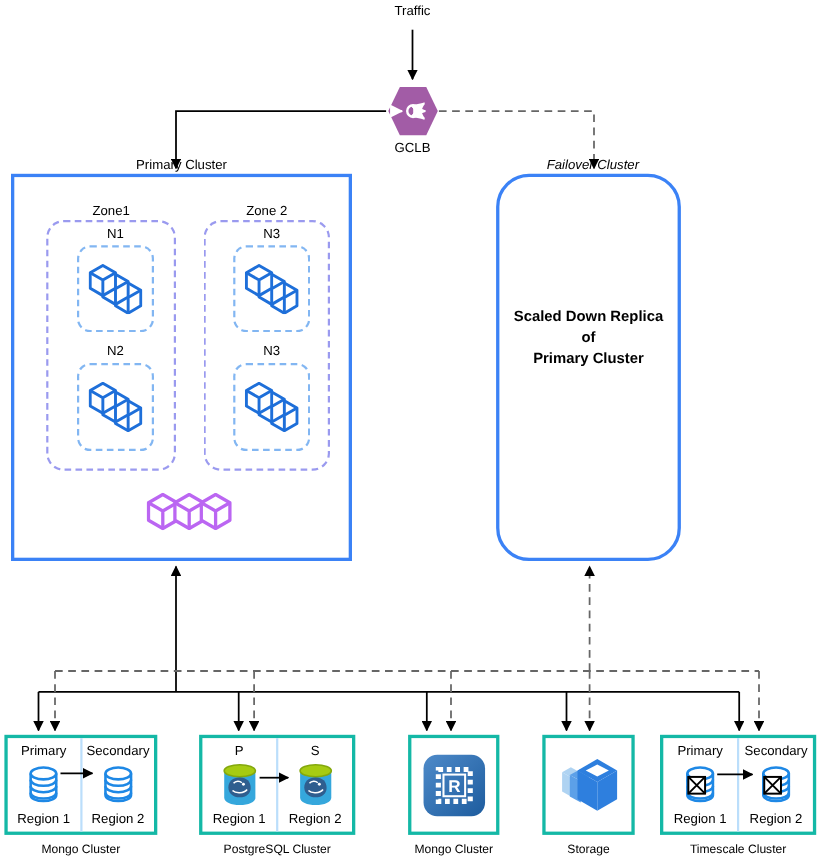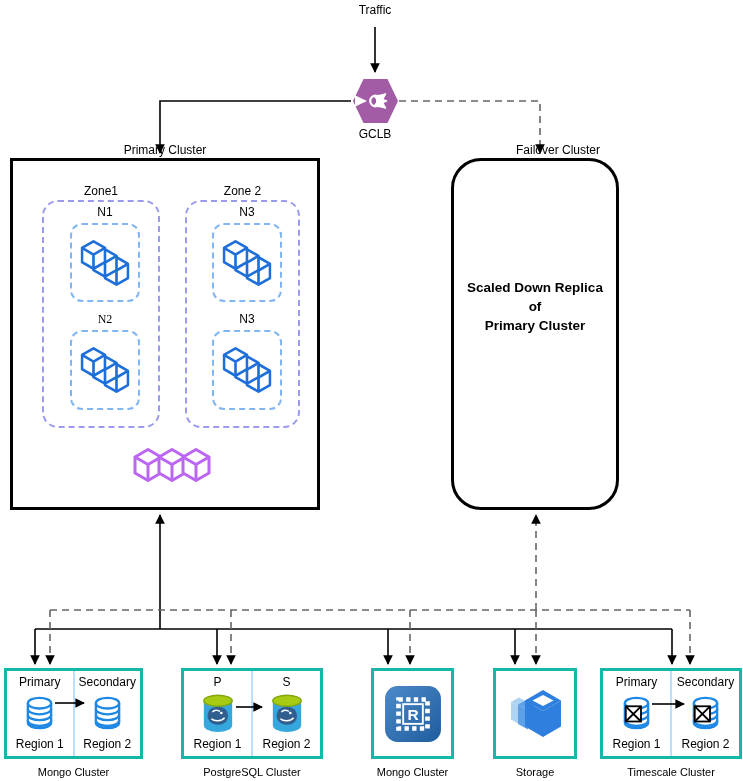--- a/index.html
+++ b/index.html
@@ -1,20 +1,20 @@
 <!DOCTYPE html>
 <html><head>
 <meta charset="utf-8">
 <style>
   html,body{margin:0;padding:0;background:#fff;}
   #canvas{position:relative;width:743px;height:781px;background:#fff;
           font-family:"Liberation Sans","DejaVu Sans",sans-serif;color:#000;overflow:hidden;}
   .abs{position:absolute;}
   .lbl{position:absolute;font-size:12px;line-height:14px;text-align:center;color:#000;white-space:nowrap;}
-  .cluster-box{position:absolute;border:3px solid #000000;background:#fff;box-sizing:border-box;}
+  .cluster-box{position:absolute;border:3px solid #3b82f6;background:#fff;box-sizing:border-box;}
   .zone{position:absolute;border:2px dashed #9A9AEF;border-radius:16px;box-sizing:border-box;}
   .node-box{position:absolute;border:2px dashed #82B6F2;border-radius:12px;box-sizing:border-box;
             display:flex;align-items:center;justify-content:center;}
   .store-box{position:absolute;border:3px solid #14b8a6;background:#fff;box-sizing:border-box;
              display:flex;flex-direction:row;}
   .store-box .divider{width:2px;background:#BBDEFB;}
   .half{flex:1;display:flex;flex-direction:column;align-items:center;justify-content:space-between;
         padding:4px 0 5px;min-width:0;}
   .role,.region{font-size:12px;line-height:14px;}
   .store-title{position:absolute;font-size:11px;text-align:center;}
@@ -102,21 +102,21 @@
     <div class="lbl" style="left:172px;top:23px;width:115px;">Zone 2</div>
     <div class="zone" style="left:172px;top:39px;width:115px;height:228px;"></div>
 
     <div class="lbl" style="left:57px;top:44px;width:70px;">N1</div>
     <div class="node-box" style="left:57px;top:62px;width:70px;height:79px;">
       <svg width="52" height="46" viewBox="0 0 56 52" style="color:#1E6FD9">
           <use href="#sym-cube3"></use>
         </svg>
     </div>
 
-    <div class="lbl" style="left:57px;top:151px;width:70px;font-family:Liberation Serif, serif;">N2</div>
+    <div class="lbl" style="left:57px;top:151px;width:70px;">N2</div>
     <div class="node-box" style="left:57px;top:169px;width:70px;height:80px;">
       <svg width="52" height="46" viewBox="0 0 56 52" style="color:#1E6FD9">
           <use href="#sym-cube3"></use>
         </svg>
     </div>
 
     <div class="lbl" style="left:199px;top:44px;width:70px;">N3</div>
     <div class="node-box" style="left:199px;top:62px;width:70px;height:79px;">
       <svg width="52" height="46" viewBox="0 0 56 52" style="color:#1E6FD9">
           <use href="#sym-cube3"></use>
@@ -132,21 +132,21 @@
 
     <div class="abs" style="left:120px;top:287px;">
       <svg width="78" height="34" viewBox="0 0 78 34" style="color:#BB66F2">
         <use href="#sym-cube" x="0" y="0" width="30" height="34"></use>
         <use href="#sym-cube" x="24" y="0" width="30" height="34"></use>
         <use href="#sym-cube" x="48" y="0" width="30" height="34"></use>
       </svg>
     </div>
   </div>
 
-  <div class="lbl" style="left:488px;top:143px;width:140px;">Failover Cluster</div>
+  <div class="lbl" style="left:469px;top:143px;width:140px;font-style:italic;">Failover Cluster</div>
   <div class="cluster-box shape" style="left:451px;top:158px;width:168px;height:352px;border-radius:30px;">
     <div id="failover-body">
       <span style="display:block">Scaled Down Replica</span>
       <span style="display:block">of</span>
       <span style="display:block">Primary Cluster</span>
     </div>
   </div>
 
   <div class="store-box shape" style="left:4px;top:668px;width:139px;height:91px;">
     <div class="half">

